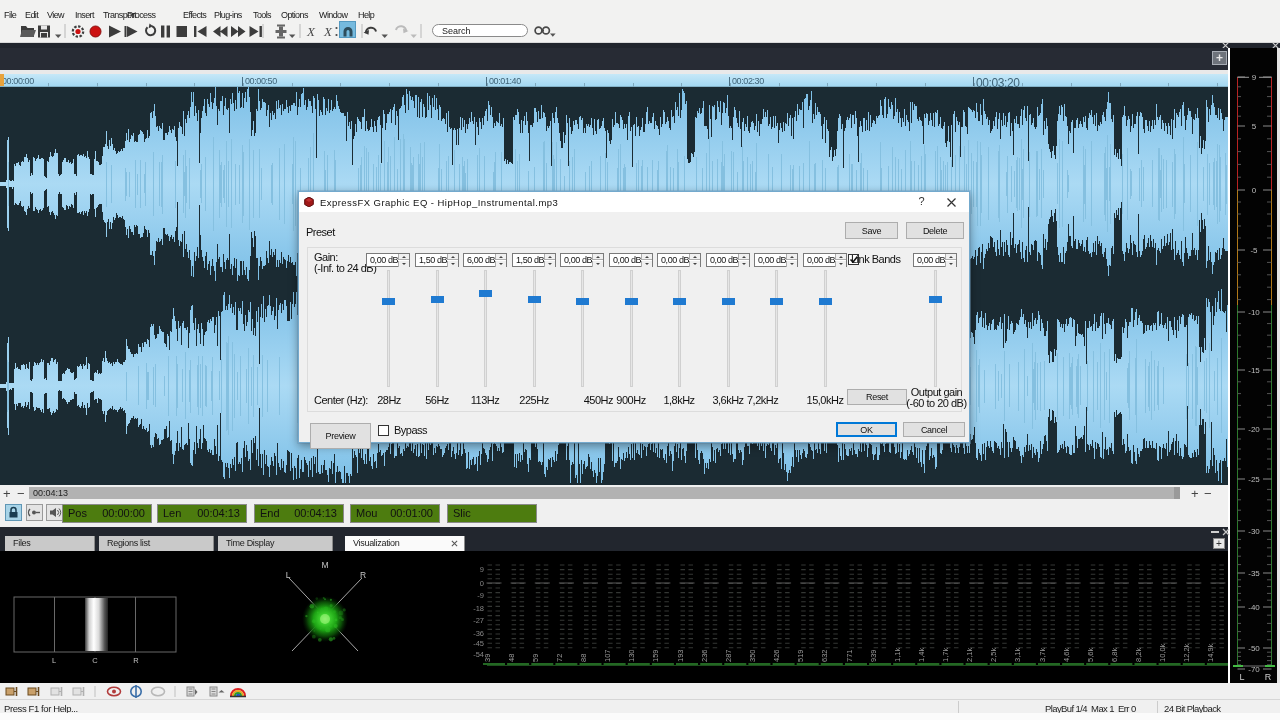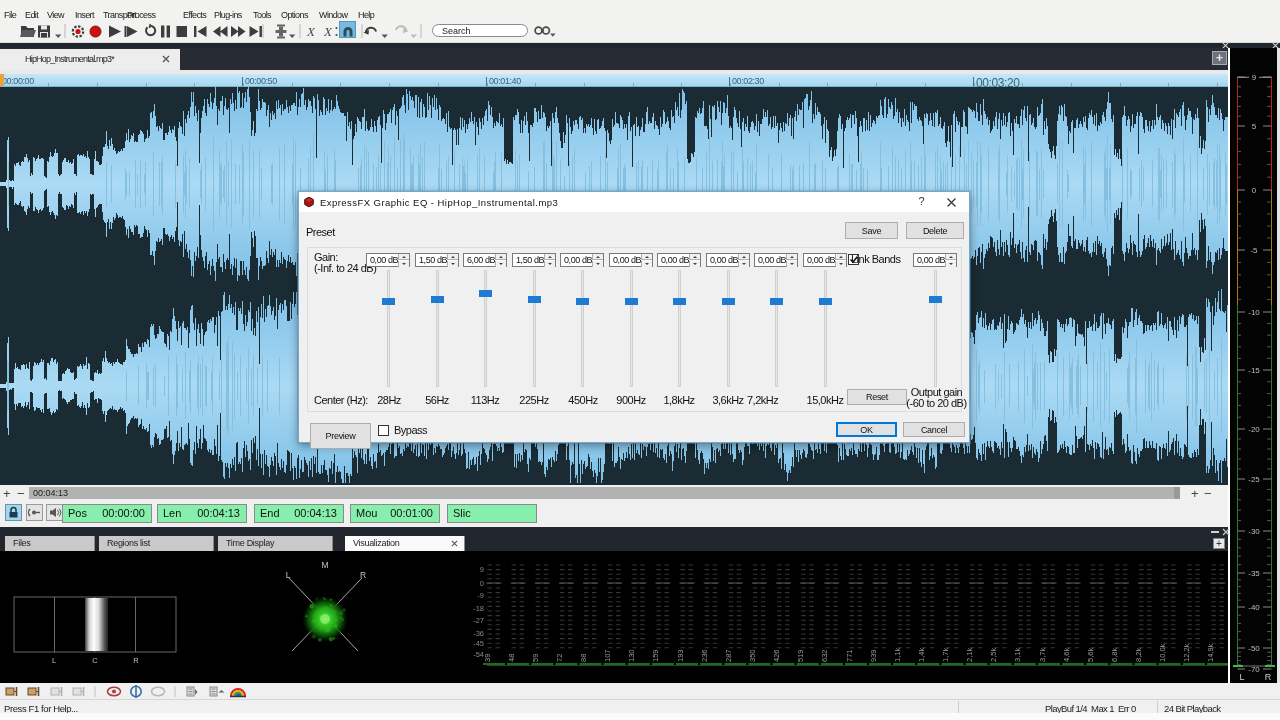--- a/index.html
+++ b/index.html
@@ -13,21 +13,21 @@
 #maintab { position:absolute; left:0; top:1px; width:180px; height:21px; background:#ededed; color:#222; font-size:9px; letter-spacing:-0.8px; line-height:20px; padding-left:25px; }
 #lightstrip { left:0; top:70px; width:1228px; height:4px; background:#e9e9e9; }
 #ruler { left:0; top:74px; width:1228px; height:13px; background:linear-gradient(#c6e8f8,#a4d8f2); position:absolute; border-bottom:1px solid #85b3c9; }
 #wave { left:0; top:87px; width:1228px; height:398px; }
 #meterpanel { left:1230px; top:48px; width:47px; height:636px; background:#030303; }
 #metergutter { left:1277px; top:48px; width:3px; height:636px; background:#e4e4e4; }
 #whitesep { left:1228px; top:48px; width:2px; height:636px; background:#fff; }
 #scrollrow { left:0; top:486px; width:1228px; height:14px; background:#f0f0f0; }
 #scrollthumb { position:absolute; left:29px; top:1px; width:1151px; height:12px; background:#b2b2b2; border-right:6px solid #9a9a9a; font-size:9px; color:#222; padding:0 0 0 4px; line-height:12px; }
 #fieldsrow { left:0; top:500px; width:1228px; height:27px; background:#f0f0f0; }
-.tfield { position:absolute; top:4px; width:90px; height:19px; background:#86efac; border:1px solid #8a8a8a; font-size:11px; color:#111; }
+.tfield { position:absolute; top:4px; width:90px; height:19px; background:#4d7c0f; border:1px solid #8a8a8a; font-size:11px; color:#111; }
 .tfield .fn { position:absolute; left:5px; top:2px; }
 .tfield .fv { position:absolute; right:6px; top:2px; }
 .sbtn { position:absolute; top:4px; width:17px; height:17px; background:#e4e4e4; border:1px solid #9a9a9a; }
 #chrome2 { left:0; top:527px; width:1228px; height:9px; background:#22262e; }
 #btabs { left:0; top:536px; width:1228px; height:15px; background:#22262e; }
 .btab { position:absolute; top:0; height:15px; background:#c9c9c9; color:#1c1c1c; font-size:9px; letter-spacing:-0.3px; line-height:14px; padding-left:8px; border-right:1px solid #8a8a8a; }
 .btab.active { background:#fafafa; }
 #vizpanel { left:0; top:551px; width:1228px; height:132px; background:#000; }
 #btoolbar { left:0; top:683px; width:1280px; height:16px; background:#f0f0f0; }
 #statusbar { left:0; top:699px; width:1280px; height:14px; background:#f0f0f0; border-top:1px solid #d6d6d6; font-size:9.5px; letter-spacing:-0.4px; color:#222; }
@@ -138,25 +138,20 @@
           <path d="M1 1 L7 7 M7 1 L1 7" stroke="#c8c8c8" stroke-width="1.5"></path>
         </svg>
       </div>
     <div style="position:absolute;left:1272px;top:-1px">
         <svg width="7" height="7" viewBox="0 0 8 8" style="display:block">
           <path d="M1 1 L7 7 M7 1 L1 7" stroke="#c8c8c8" stroke-width="1.5"></path>
         </svg>
       </div>
   </div>
   <div class="abs" id="tabbar">
-    <div id="maintab">HipHop_Instrumental.mp3*<span style="position:absolute;right:10px;top:6px">
-          <svg width="8" height="8" viewBox="0 0 8 8" style="display:block">
-            <path d="M1 1 L7 7 M7 1 L1 7" stroke="#555" stroke-width="1.3"></path>
-          </svg>
-        </span></div>
     <div style="position:absolute;left:1212px;top:3px;width:15px;height:14px;background:#6e737b;border:1px solid #a8adb5;color:#e8e8e8;font-size:12px;line-height:12px;text-align:center;font-weight:bold">+</div>
   </div>
   <div class="abs" id="lightstrip"></div>
   <div id="ruler">
       <div style="position:absolute;left:2px;top:2px;font-size:9px;letter-spacing:-0.4px;color:#3e6276">00:00:00</div>
       <div style="position:absolute;left:242px;top:3px;width:1px;height:9px;background:#4a6e82"></div>
       <div style="position:absolute;left:245px;top:2px;font-size:9px;letter-spacing:-0.4px;color:#3e6276">00:00:50</div>
       <div style="position:absolute;left:486px;top:3px;width:1px;height:9px;background:#4a6e82"></div>
       <div style="position:absolute;left:489px;top:2px;font-size:9px;letter-spacing:-0.4px;color:#3e6276">00:01:40</div>
       <div style="position:absolute;left:729px;top:3px;width:1px;height:9px;background:#4a6e82"></div>
@@ -755,21 +750,21 @@
       <div class="handle" style="left:471.0px;top:106.0px"></div>
       <div class="track" style="left:524.5px;top:78px;height:117px"></div>
       <div class="handle" style="left:519.5px;top:106.0px"></div>
       <div class="track" style="left:634.5px;top:78px;height:117px"></div>
       <div class="handle" style="left:629.5px;top:103.5px"></div>
       <div class="lbl" style="left:15px;top:203px">Center (Hz):</div>
       <div class="lbl" style="left:60px;top:203px;width:60px;text-align:center">28Hz</div>
       <div class="lbl" style="left:108px;top:203px;width:60px;text-align:center">56Hz</div>
       <div class="lbl" style="left:156px;top:203px;width:60px;text-align:center">113Hz</div>
       <div class="lbl" style="left:205px;top:203px;width:60px;text-align:center">225Hz</div>
-      <div class="lbl" style="left:254px;top:203px;width:60px;text-align:center">450Hz</div>
+      <div class="lbl" style="left:254px;top:203px;width:60px;text-align:right">450Hz</div>
       <div class="lbl" style="left:302px;top:203px;width:60px;text-align:center">900Hz</div>
       <div class="lbl" style="left:350px;top:203px;width:60px;text-align:center">1,8kHz</div>
       <div class="lbl" style="left:399px;top:203px;width:60px;text-align:center">3,6kHz</div>
       <div class="lbl" style="left:448px;top:203px;width:60px;text-align:left">7,2kHz</div>
       <div class="lbl" style="left:496px;top:203px;width:60px;text-align:center">15,0kHz</div>
       <button class="btn" style="left:548px;top:197px;width:60px;height:16px">Reset</button>
       <div class="lbl" style="left:600px;top:195px;width:75px;text-align:center">Output gain<br>(-60 to 20 dB)</div>
       <button class="btn" style="left:11px;top:231px;width:61px;height:26px">Preview</button>
       <div style="position:absolute;left:79px;top:233px;width:11px;height:11px;background:#fff;border:1px solid #333"></div>
       <div class="lbl" style="left:95px;top:233px">Bypass</div>

